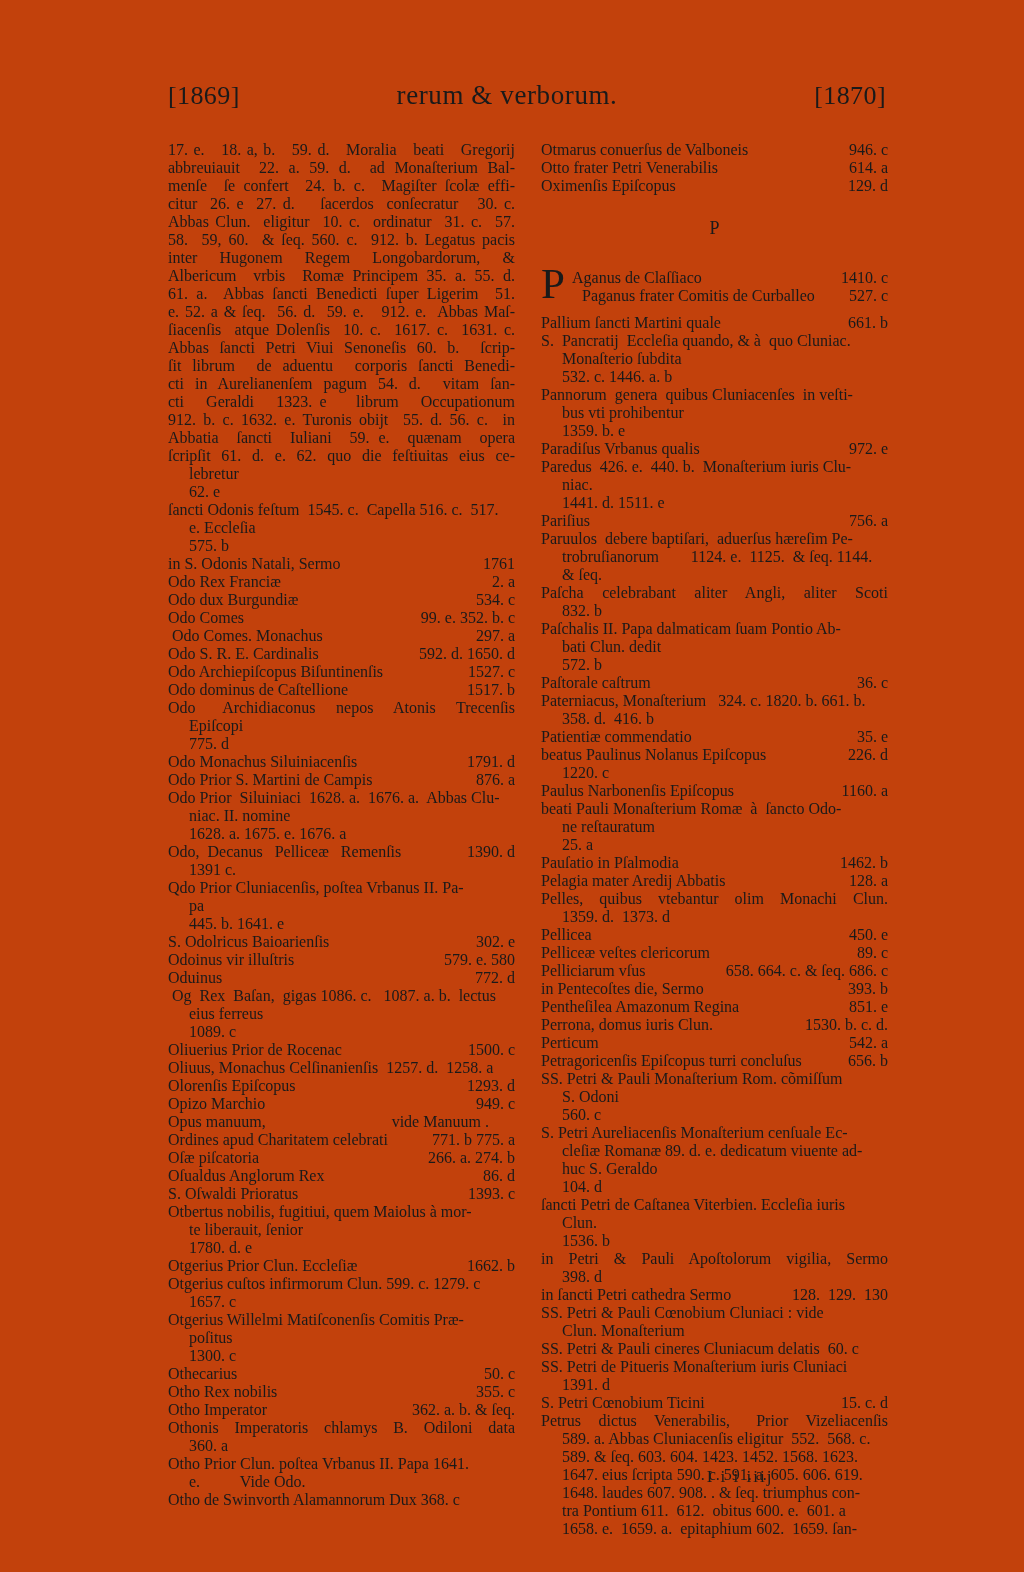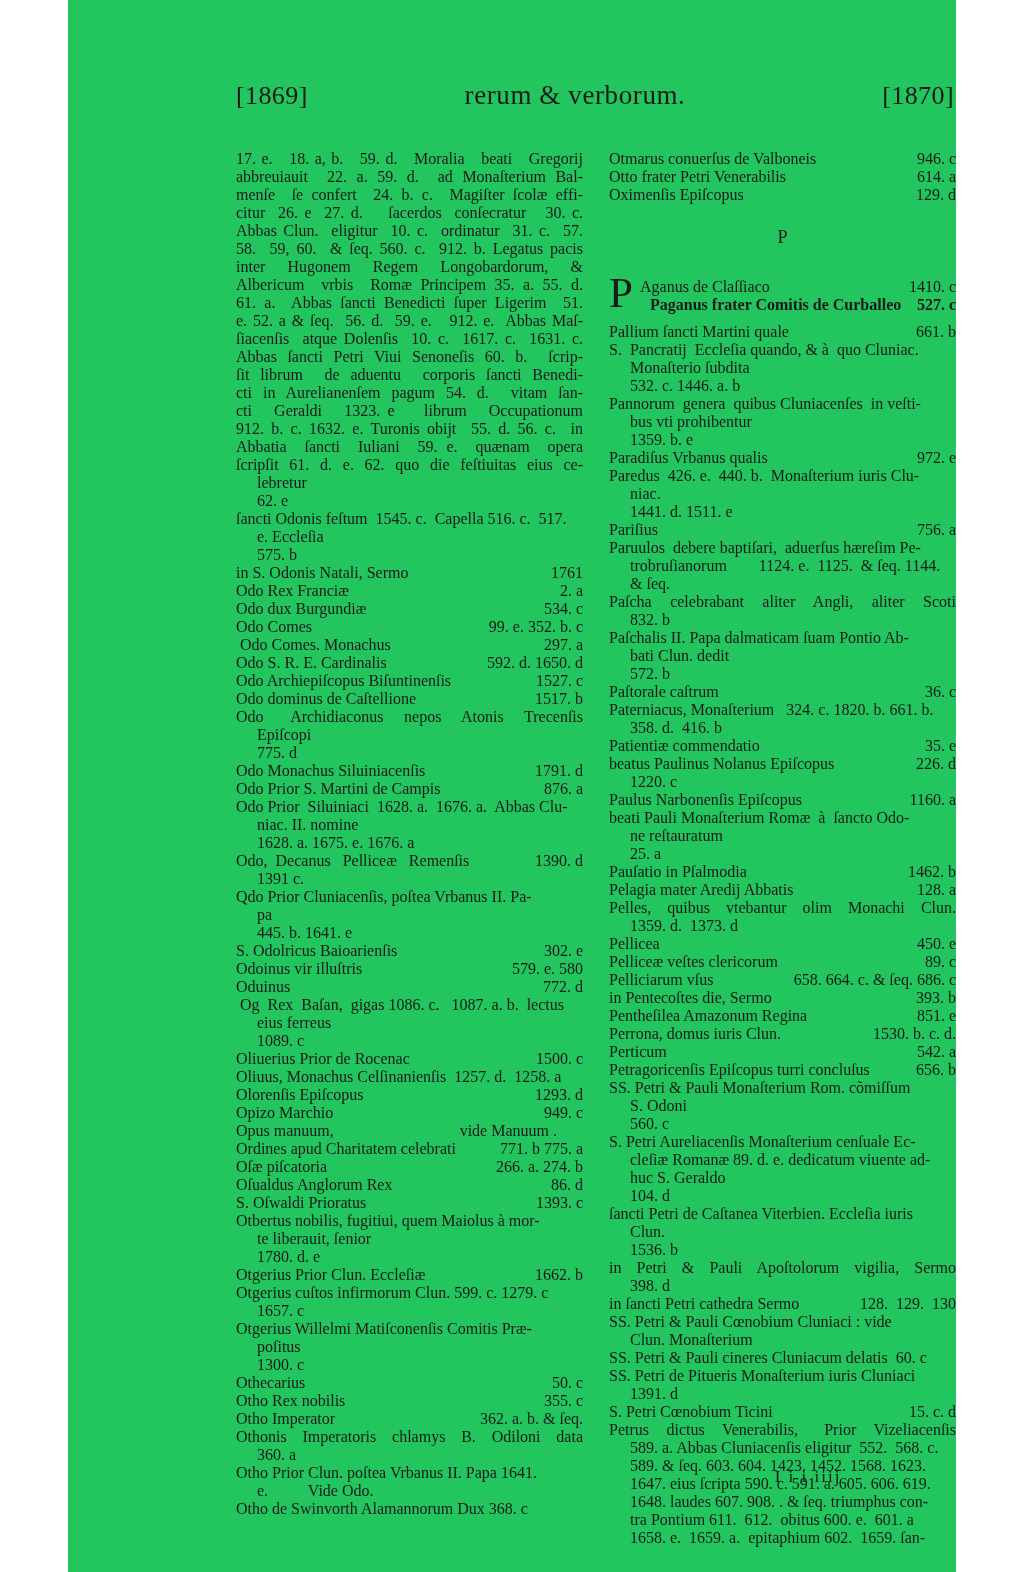--- a/index.html
+++ b/index.html
@@ -7,24 +7,24 @@
     margin: 0;
     padding: 0;
     background: #ffffff;
   }
   body {
     font-family: "Liberation Serif", "DejaVu Serif", serif;
     color: #1a1a1a;
   }
   #page {
     position: relative;
-    width: 888px;
+    width: 1024px;
     height: 1572px;
     margin: 0 auto;
-    background: #22c55e;
+    background: #c2410c;
     overflow: hidden;
   }
   
   #header {
     position: absolute;
     left: 168px;
     top: 80px;
     width: 718px;
     display: flex;
     align-items: baseline;
@@ -37,21 +37,21 @@
   }
   #header .title {
     font-size: 27px;
     letter-spacing: 0.6px;
     padding-right: 40px;
   }
   
   #columns {
     position: absolute;
     left: 168px;
-    top: 150px;
+    top: 141px;
     width: 720px;
     display: flex;
     gap: 26px;
   }
   .column {
     width: 347px;
   }
   
   .ln {
     display: block;
@@ -93,21 +93,20 @@
     top: -7px;
     font-size: 43px;
     line-height: 43px;
     font-weight: 500;
   }
   .dropcap-block .ln {
     padding-left: 31px;
   }
   .dropcap-block .ln.second {
     padding-left: 41px;
-    font-weight: bold;
   }
   
   #signature {
     position: absolute;
     left: 640px;
     top: 1467px;
     width: 200px;
     font-size: 17px;
     letter-spacing: 2px;
     text-align: center;

